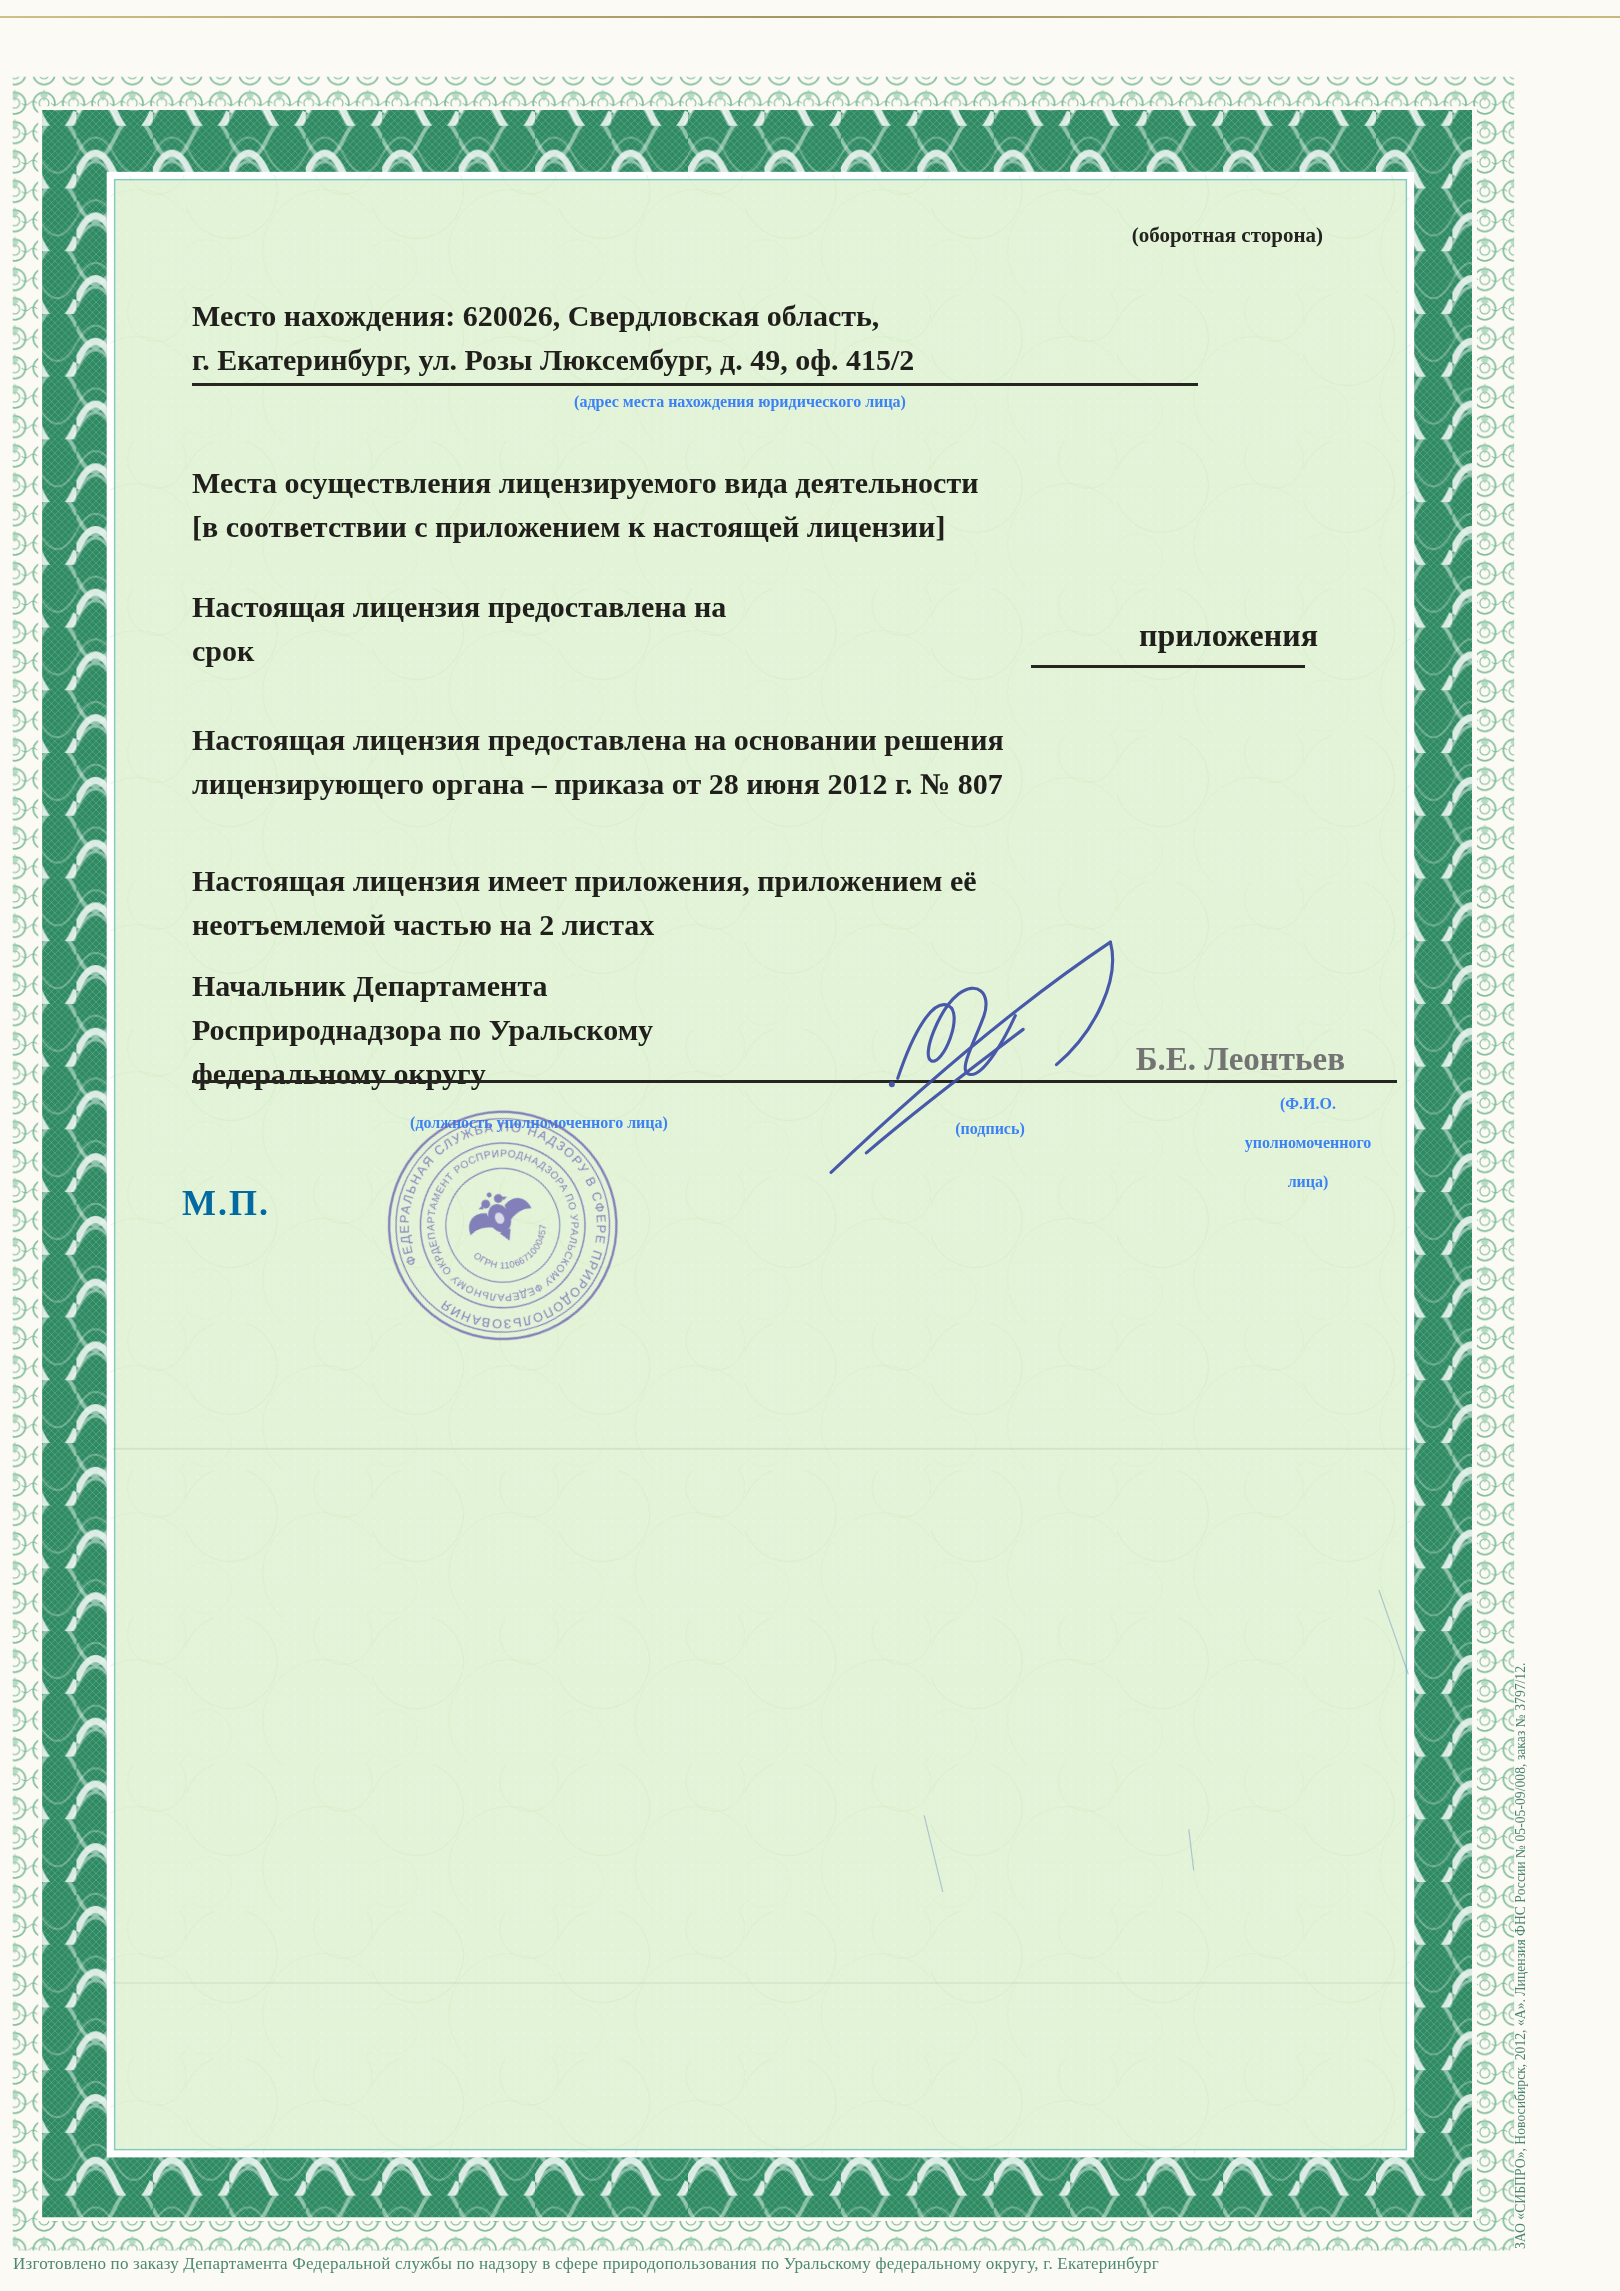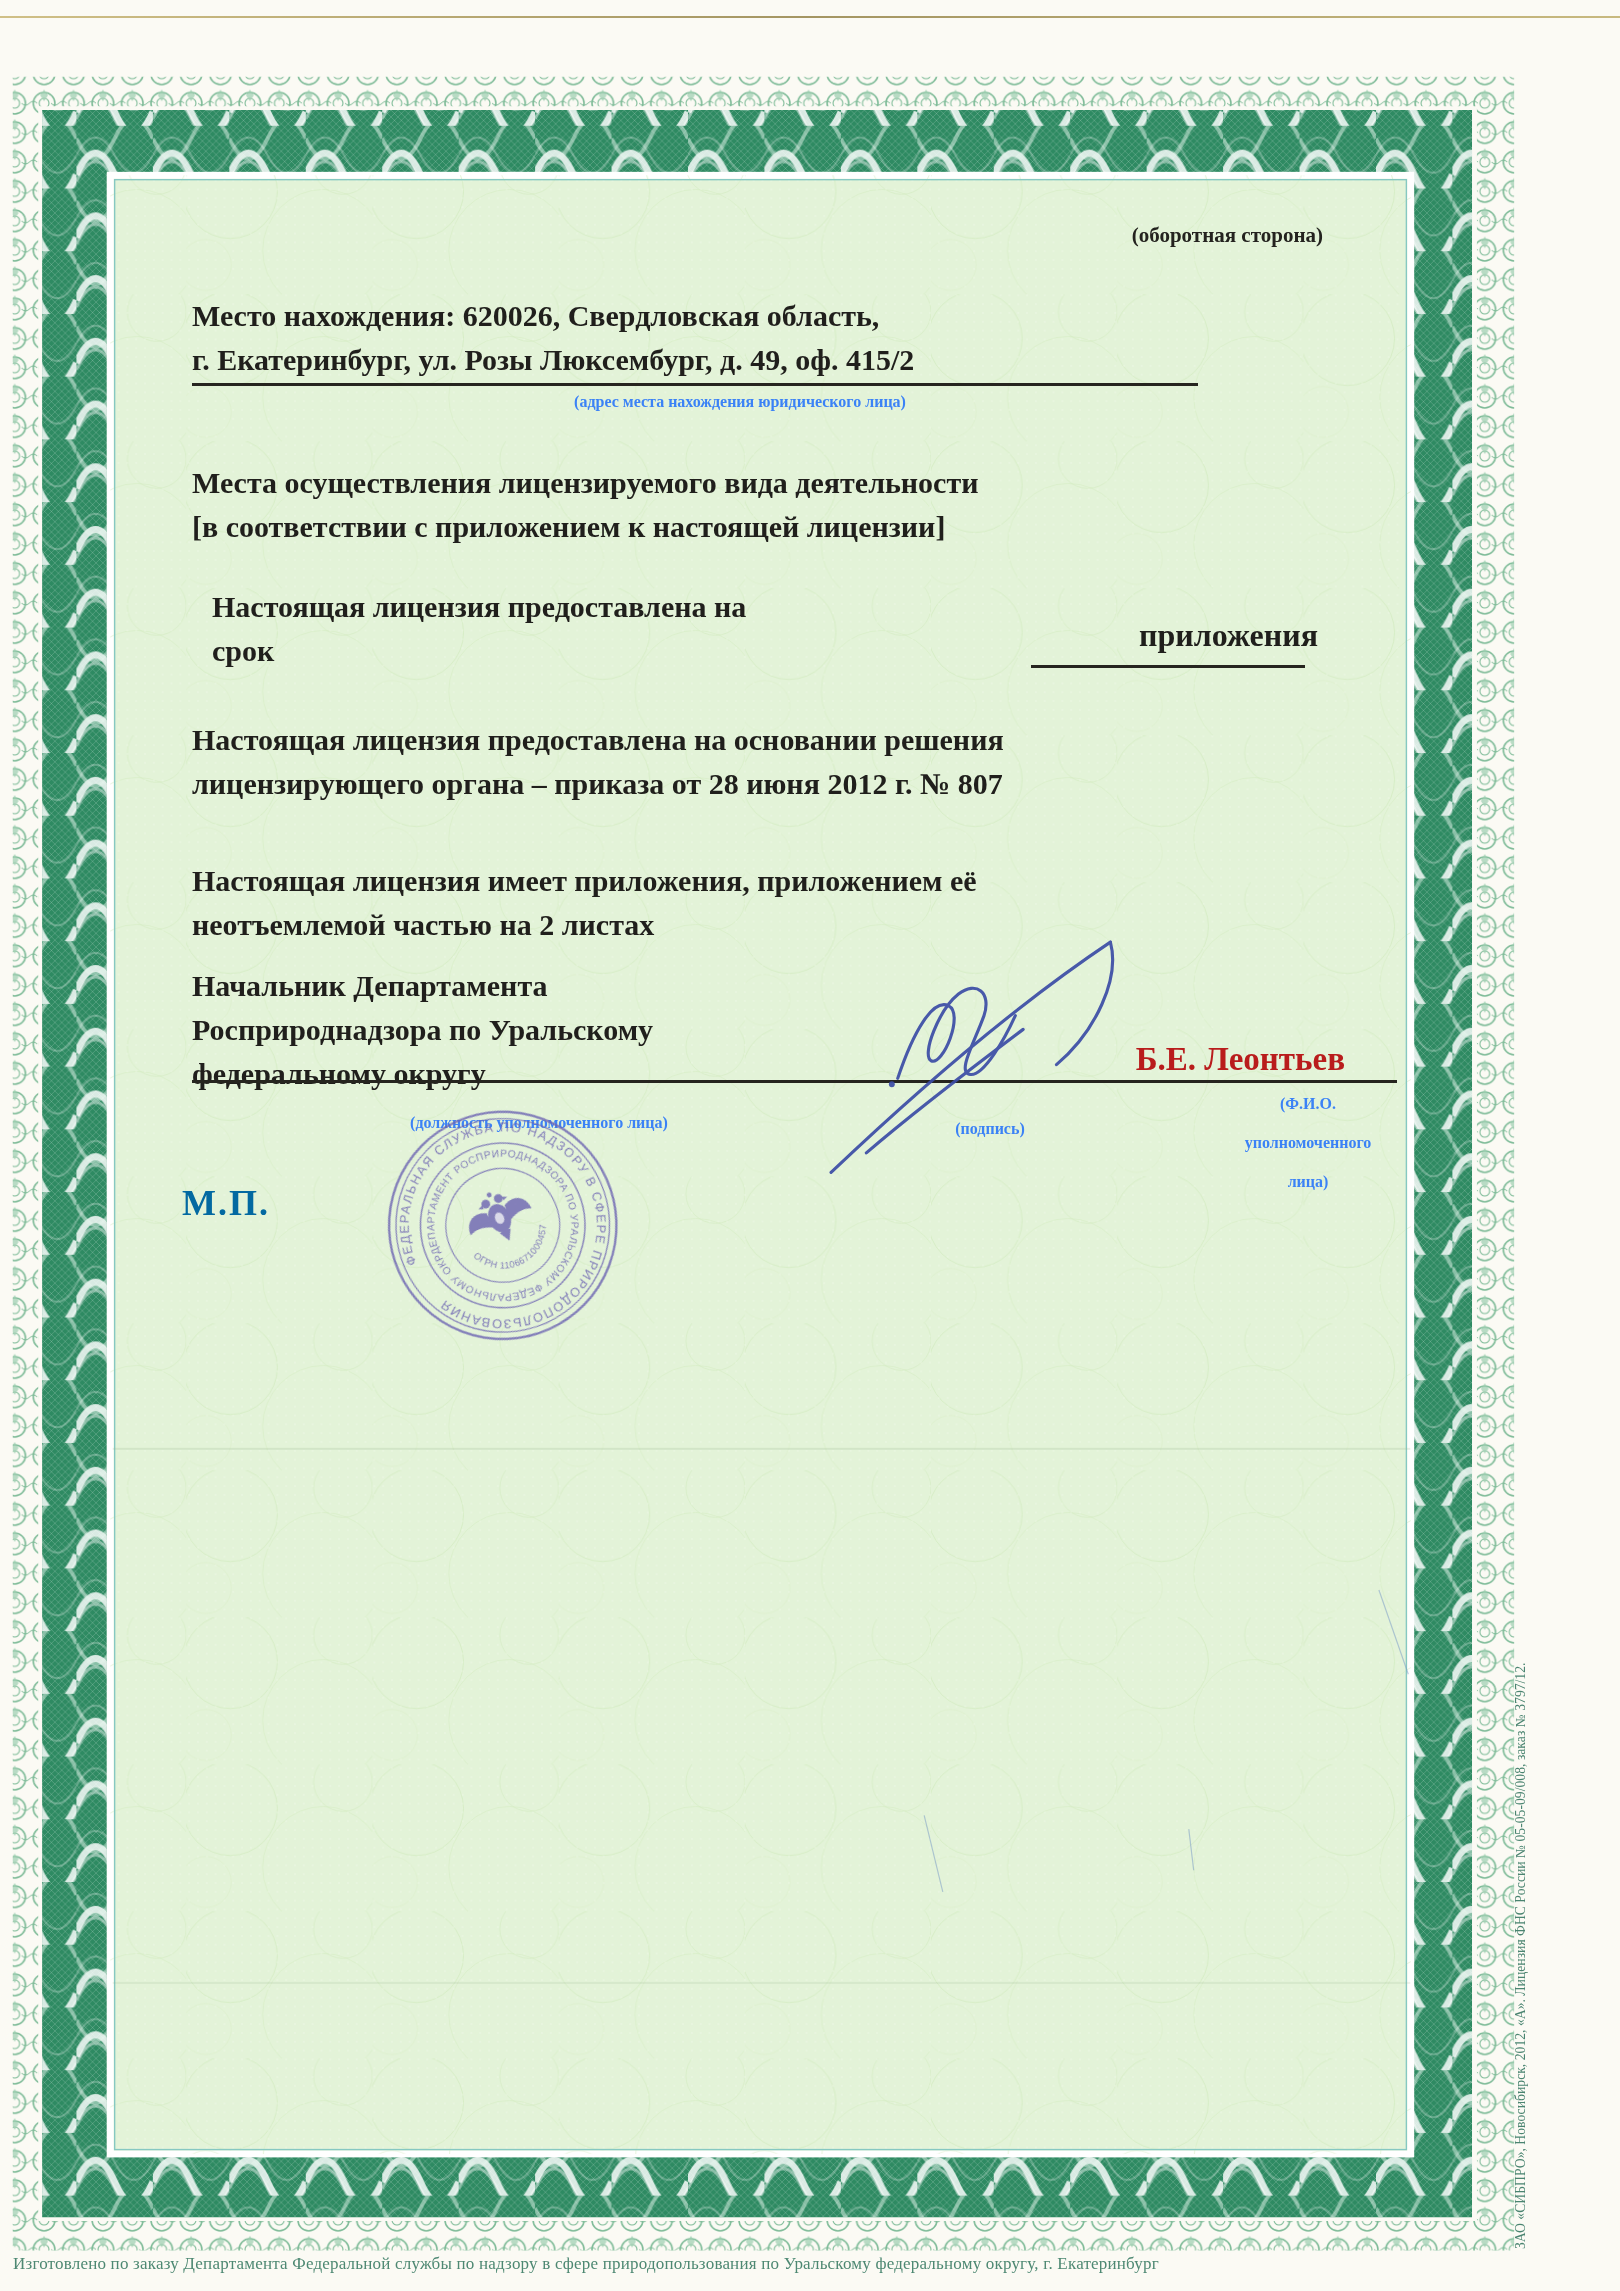--- a/index.html
+++ b/index.html
@@ -6,21 +6,21 @@
   .page{
     position:relative;width:1620px;height:2292px;background:#fbfaf4;overflow:hidden;
     font-family:"Liberation Serif","DejaVu Serif",serif;
   }
   .abs{position:absolute;}
   .t{font-weight:bold;font-size:30px;color:#201f1c;white-space:nowrap;line-height:44px;}
   .cap{font-weight:bold;font-size:16px;color:#3b82f6;text-align:center;line-height:23.5px;}
   .rule{background:#26251f;height:2.9px;}
   .side-label{font-weight:bold;font-size:21px;color:#24231f;text-align:right;}
   .value-big{font-weight:bold;font-size:32px;color:#201f1c;text-align:right;white-space:nowrap;}
-  .name-big{font-weight:bold;font-size:33px;color:#b91c1c;text-align:right;white-space:nowrap;}
+  .name-big{font-weight:bold;font-size:33px;color:#737373;text-align:right;white-space:nowrap;}
   .mp{font-weight:bold;font-size:36px;letter-spacing:2px;color:#0369a1;}
   .footer-note{font-size:17px;color:#4d8872;white-space:nowrap;letter-spacing:0.2px;}
   .printer-note{
     font-size:13.7px;color:#4a8470;white-space:nowrap;
     transform:rotate(-90deg);transform-origin:0 0;
   }
   .topline{height:2px;background:linear-gradient(to right,#cbb97a,#9a8a52,#c2b272);opacity:.9;}
   svg{display:block;}
 </style>
 </head>
@@ -82,21 +82,21 @@
     <div>г. Екатеринбург, ул. Розы Люксембург, д. 49, оф. 415/2</div>
   </div>
   <div class="abs rule" style="left:192px;top:383px;width:1006px;"></div>
   <div class="abs cap" style="left:446px;top:390px;width:588px;">(адрес места нахождения юридического лица)</div>
 
   <div class="abs t" style="left:192px;top:461px;">
     <div>Места осуществления лицензируемого вида деятельности</div>
     <div>[в соответствии с приложением к настоящей лицензии]</div>
   </div>
 
-  <div class="abs t" style="left:192px;top:585px;margin-left:20px;">
+  <div class="abs t" style="left:192px;top:585px;">
     <div>Настоящая лицензия предоставлена на</div>
     <div>срок</div>
   </div>
   <div class="abs value-big" style="left:1024px;top:617px;width:294px;">приложения</div>
   <div class="abs rule" style="left:1031px;top:665px;width:274px;"></div>
 
   <div class="abs t" style="left:192px;top:718px;">
     <div>Настоящая лицензия предоставлена на основании решения</div>
     <div>лицензирующего органа – приказа от 28 июня 2012 г. № 807</div>
   </div>

